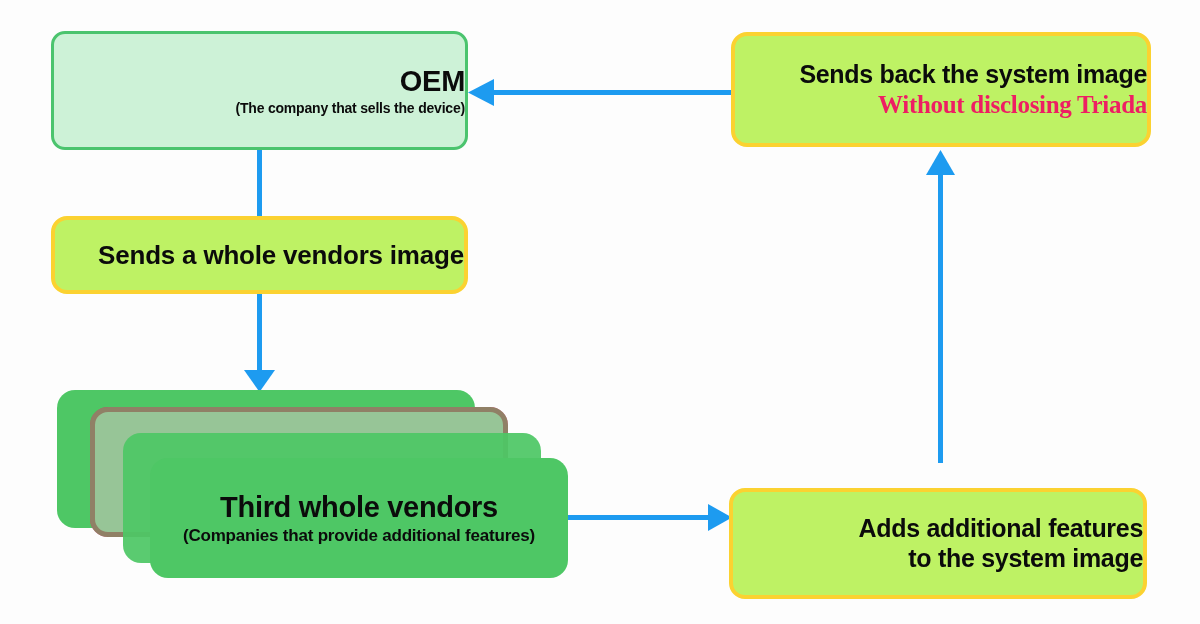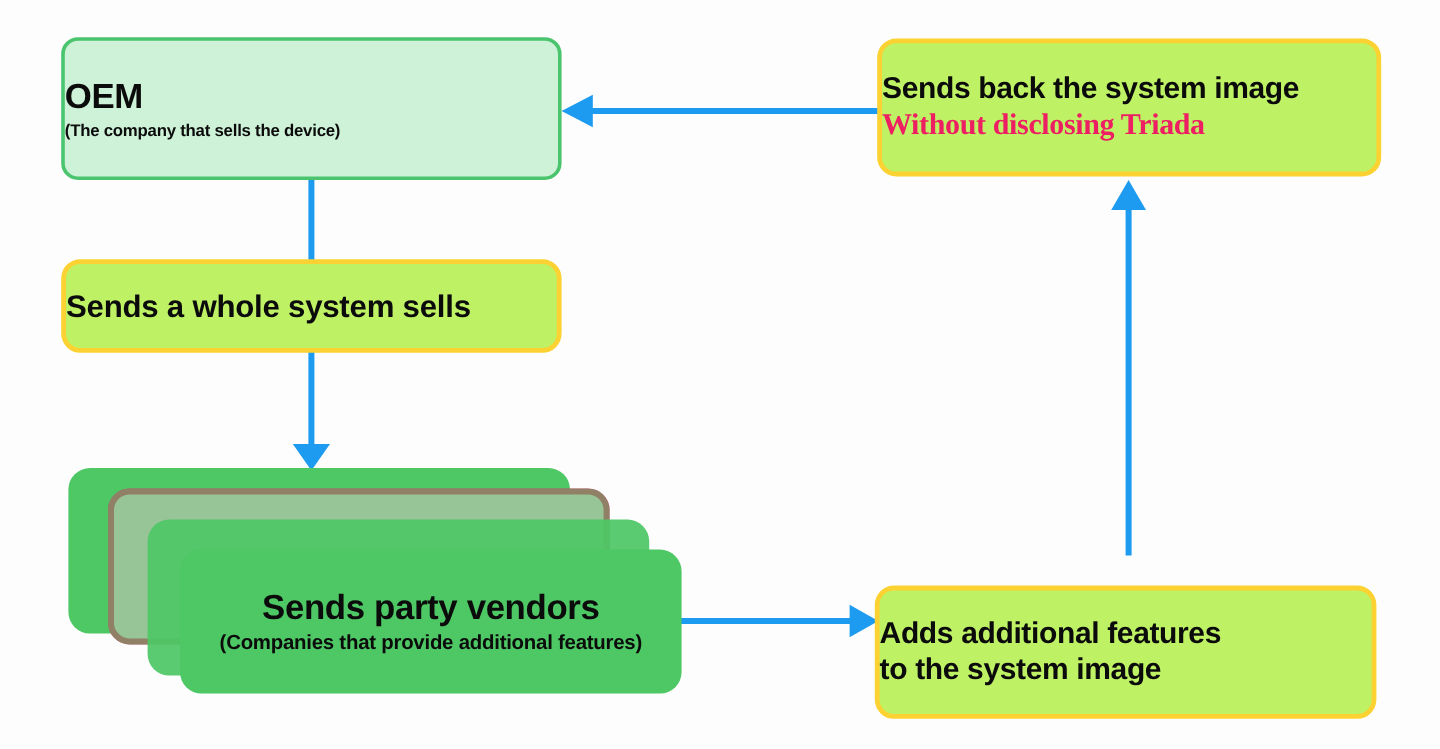--- a/index.html
+++ b/index.html
@@ -20,21 +20,21 @@
     height: 624px;
     background: #fdfdfd;
   }
 
   
   .node {
     position: absolute;
     box-sizing: border-box;
     display: flex;
     flex-direction: column;
-    align-items: flex-start;
+    align-items: flex-end;
     justify-content: center;
     text-align: center;
     line-height: 1.18;
   }
 
   .node-oem {
     background: #cdf2d7;
     border: 3px solid #4bc46e;
     border-radius: 14px;
   }
@@ -159,21 +159,21 @@
       <polygon points="32,4 32,31 6,17.5" fill="#1d9bf0"></polygon>
     </svg>
   </div>
 
   <div class="node node-oem" style="left:51px; top:31px; width:417px; height:119px;">
     <div class="title-xl">OEM</div>
     <div class="sub-sm">(The company that sells the device)</div>
   </div>
 
   <div class="node node-yellow" style="left:51px; top:216px; width:417px; height:78px;">
-    <div class="title-lg">Sends a whole system sells</div>
+    <div class="title-lg">Sends a whole vendors image</div>
   </div>
 
   <div class="node node-yellow" style="left:731px; top:32px; width:420px; height:115px;">
     <div class="line-black">Sends back the system image</div>
     <div class="line-pink">Without disclosing Triada</div>
   </div>
 
   <div class="node node-yellow" style="left:729px; top:440px; width:418px; height:111px;margin-top:48px;">
     <div class="line-black">Adds additional features</div>
     <div class="line-black">to the system image</div>
@@ -182,18 +182,18 @@
   <div class="stack">
     <div class="card card-green-back" style="left:57px; top:390px; width:418px; height:138px;"></div>
 
     <div class="card card-pink" style="left:90px; top:407px; width:418px; height:130px;"></div>
 
     <div class="card card-green" style="left:90px; top:407px; width:418px; height:130px; background:rgba(78,199,101,0.62); border:none;"></div>
 
     <div class="card card-green" style="left:123px; top:433px; width:418px; height:130px;"></div>
 
     <div class="card card-front" style="left:150px; top:458px; width:418px; height:120px;">
-      <div class="title-xl">Sends party vendors</div>
+      <div class="title-xl">Third whole vendors</div>
       <div class="sub-sm">(Companies that provide additional features)</div>
     </div>
   </div>
 
 </div>
 
 </body></html>

